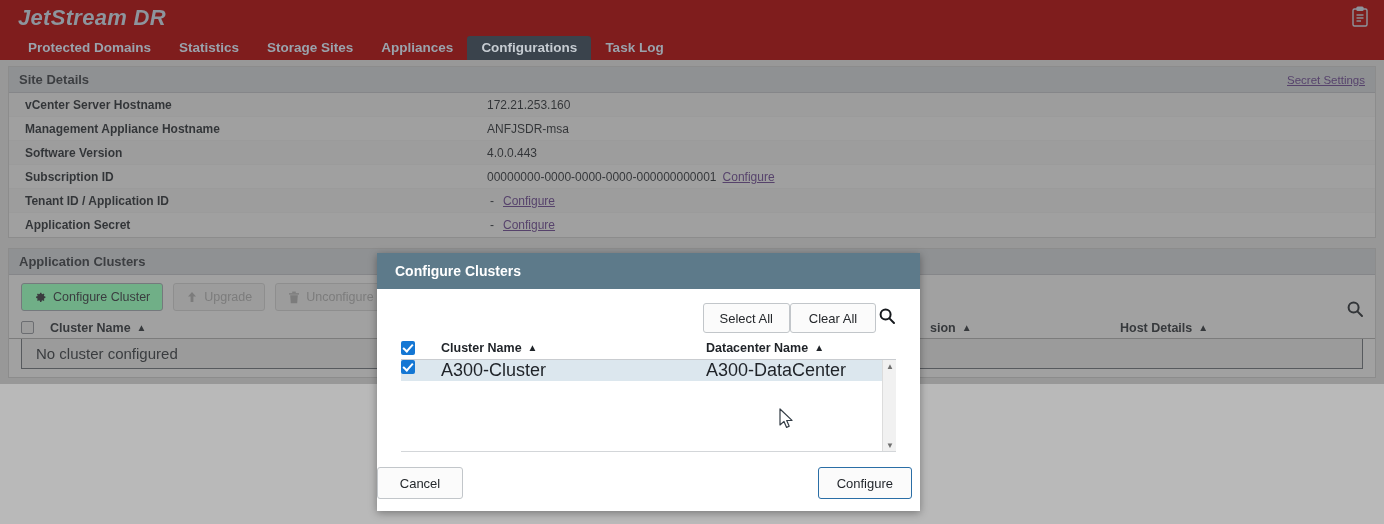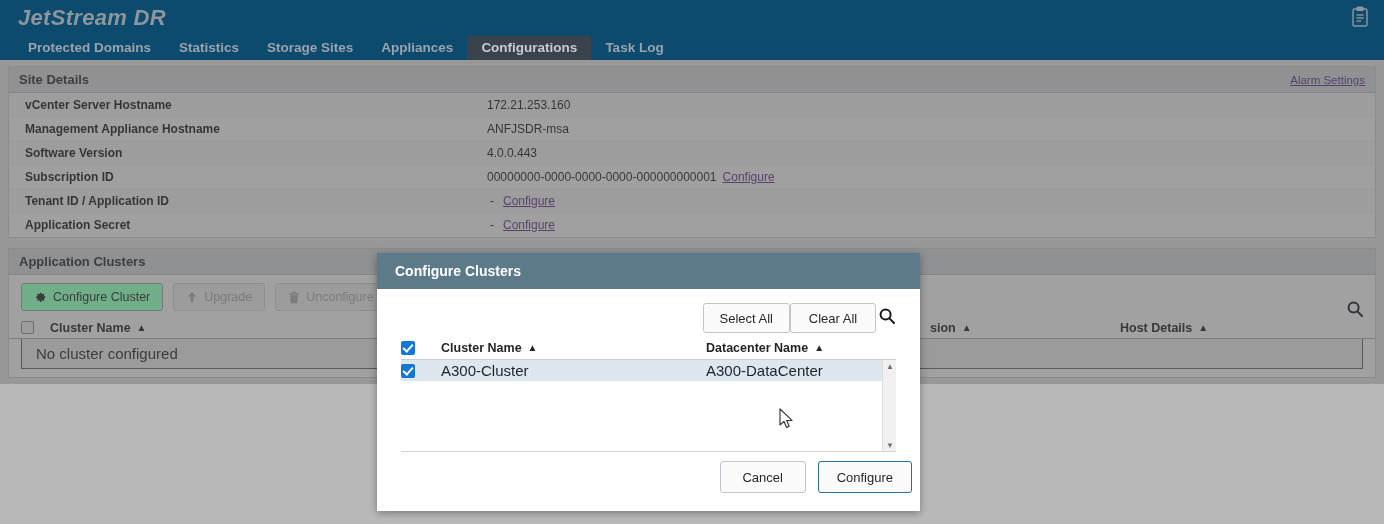--- a/index.html
+++ b/index.html
@@ -13,21 +13,21 @@
   #app {
     position: relative;
     width: 1384px; height: 524px;
     background: #ffffff;
   }
 
   
   .topbar {
     position: absolute; top: 0; left: 0;
     width: 1384px; height: 60px;
-    background: #0c4a6e;
+    background: #7f1d1d;
   }
   .brand {
     position: absolute; left: 18px; top: 5px;
     font-size: 22px; font-style: italic; font-weight: bold;
     color: #8d959d;
     letter-spacing: 0.3px;
   }
   .clipboard-icon {
     position: absolute; right: 14px; top: 6px;
     width: 20px; height: 22px;
@@ -231,47 +231,47 @@
   .col-dc { flex: 1; }
 
   .dlg-list {
     margin: 0 24px;
     height: 92px;
     border-bottom: 1px solid #d3d6d9;
     position: relative;
     overflow: hidden;
   }
   .dlg-row {
-    display: flex; align-items: center;
+    display: flex; align-items: flex-start;
     height: 21px;
     background: #dce7ee;
-    font-size: 15px;
+    font-size: 18px;
     color: #1f2328;
     cursor: pointer;
   }
   .scrollbar {
     position: absolute; right: 0; top: 0;
     width: 14px; height: 92px;
     background: #f1f1f1;
     border-left: 1px solid #dcdcdc;
   }
   .sb-arrow {
     width: 14px; height: 13px;
     display: flex; align-items: center; justify-content: center;
     font-size: 8px; color: #707070;
     cursor: pointer;
   }
   .sb-arrow.bottom { position: absolute; bottom: 0; }
 
   .modal-foot {
     position: absolute; bottom: 0; left: 0;
     width: 100%;
-    display: flex; justify-content: flex-end; align-items: center;
+    display: flex; justify-content: space-between; align-items: center;
     gap: 12px;
-    padding: 0 8px 18px 0;
+    padding: 0 8px 12px 0;
   }
   .fbtn {
     height: 32px; min-width: 86px;
     padding: 0 18px;
     border-radius: 3px;
     font-size: 13px;
     cursor: pointer;
     background: #fbfbfb;
     border: 1px solid #c2c6ca;
     color: #24282c;
@@ -315,21 +315,21 @@
       <div class="navitem active">Configurations</div>
       <div class="navitem">Task Log</div>
     </div>
   </div>
 
   <div class="page">
 
     <div class="panel">
       <div class="panel-head">
         <span>Site Details</span>
-        <span class="alarm-link">Alarm Settings</span>
+        <span class="alarm-link">Secret Settings</span>
       </div>
 
       <div class="sd-row">
         <div class="sd-label">vCenter Server Hostname</div>
         <div class="sd-value">
             <span>172.21.253.160</span>
           </div>
       </div>
       <div class="sd-row">
         <div class="sd-label">Management Appliance Hostname</div>

